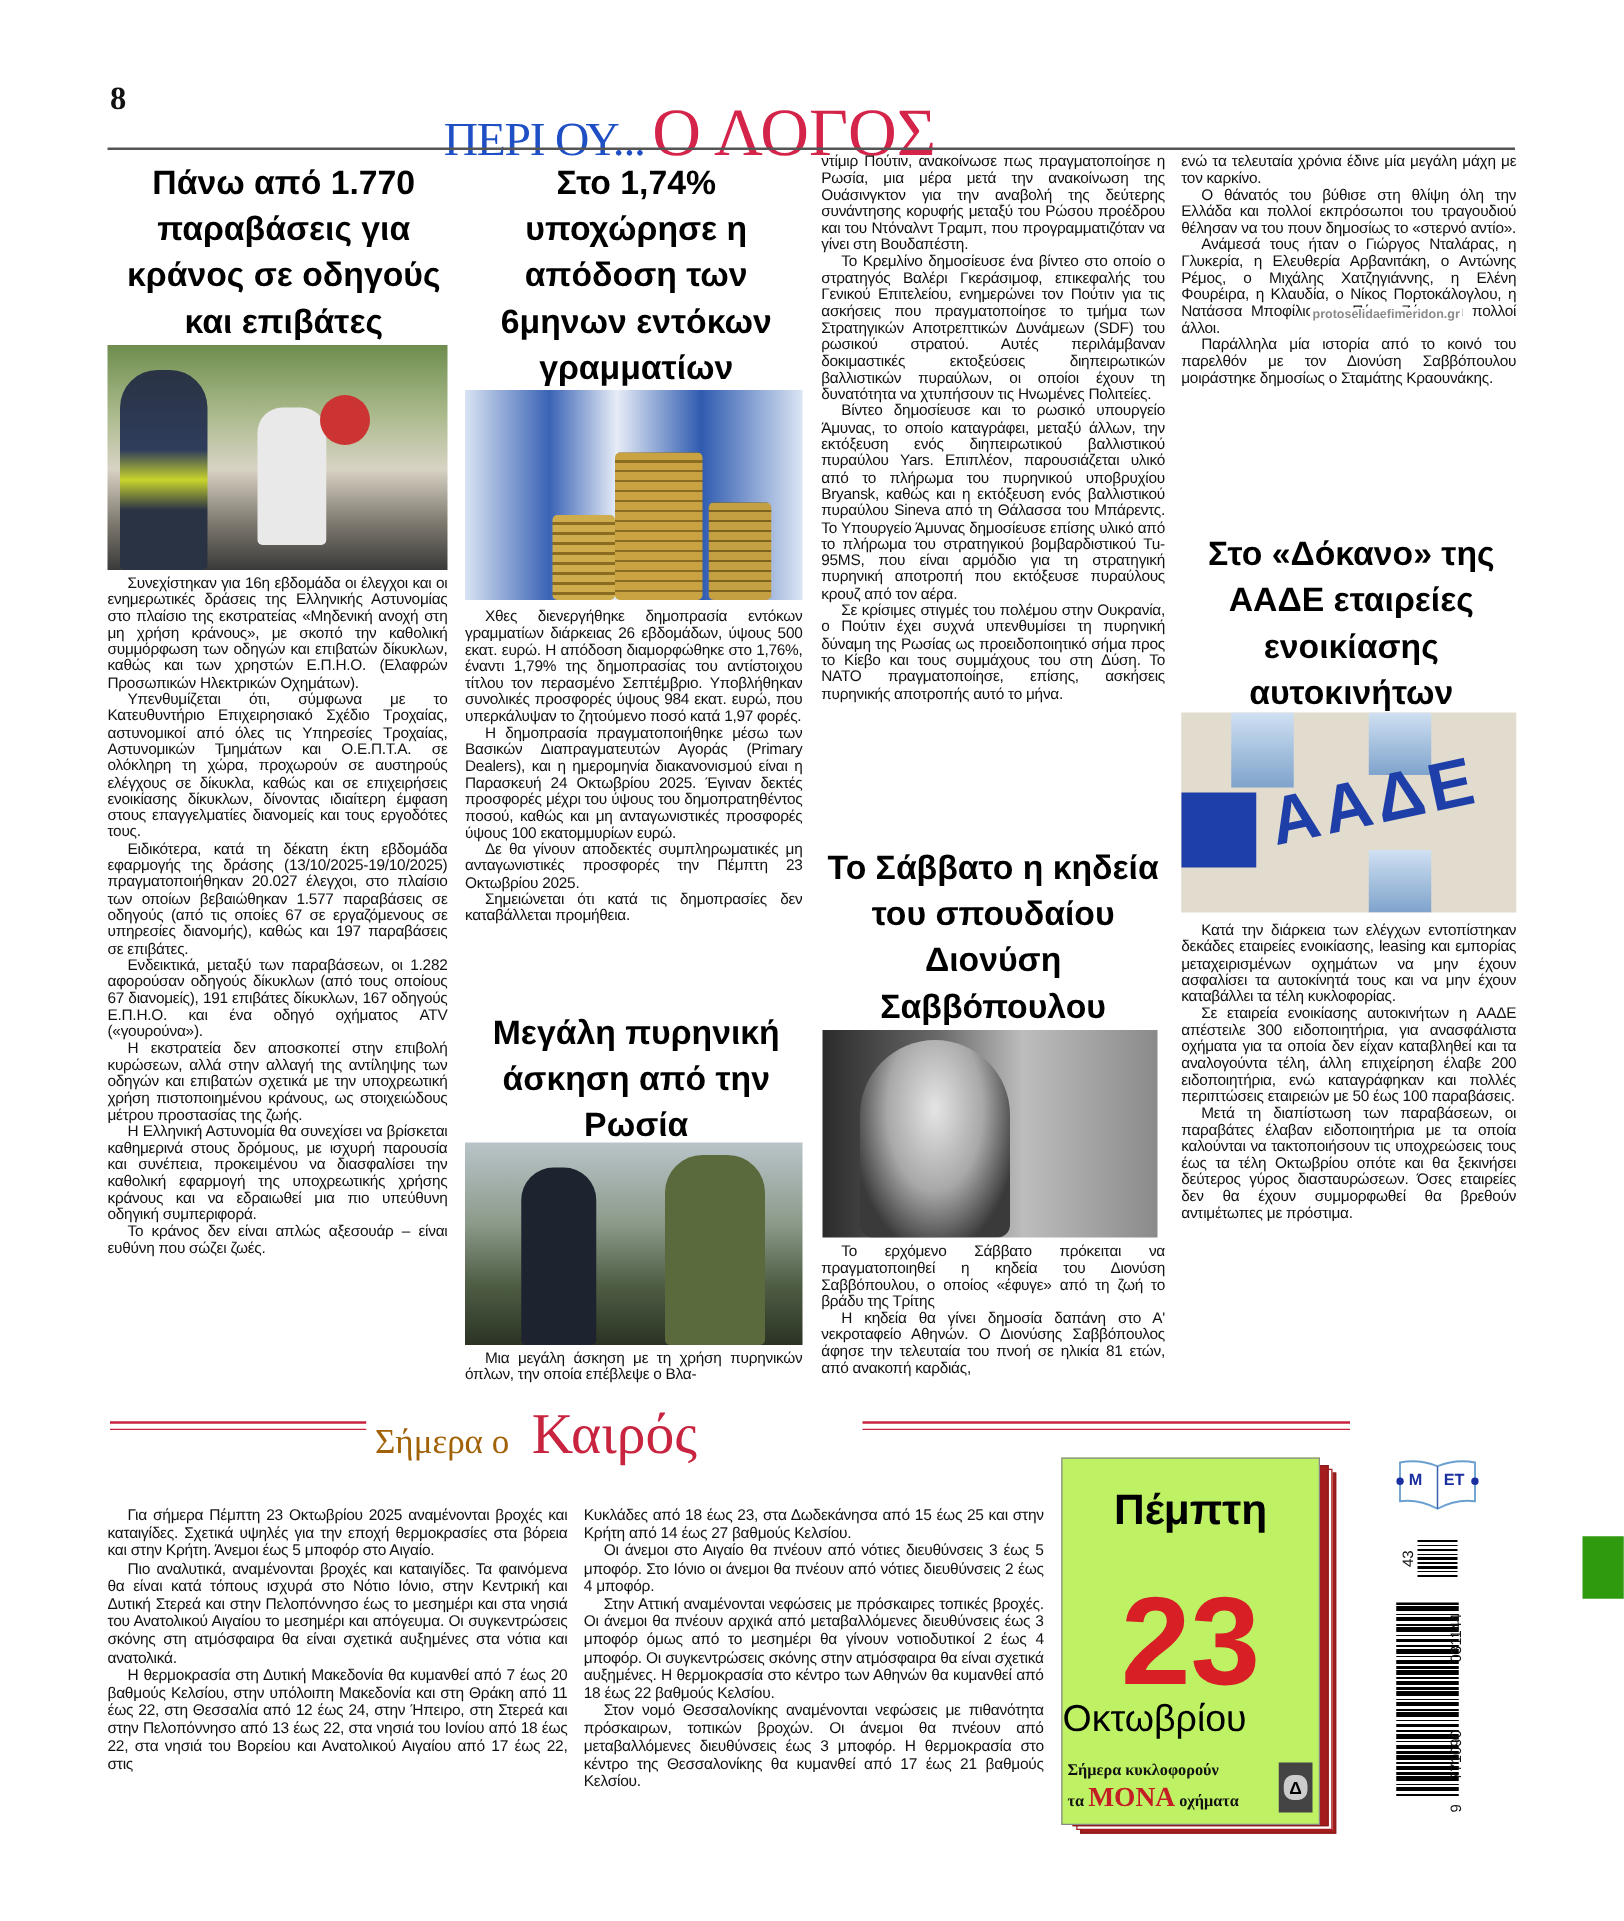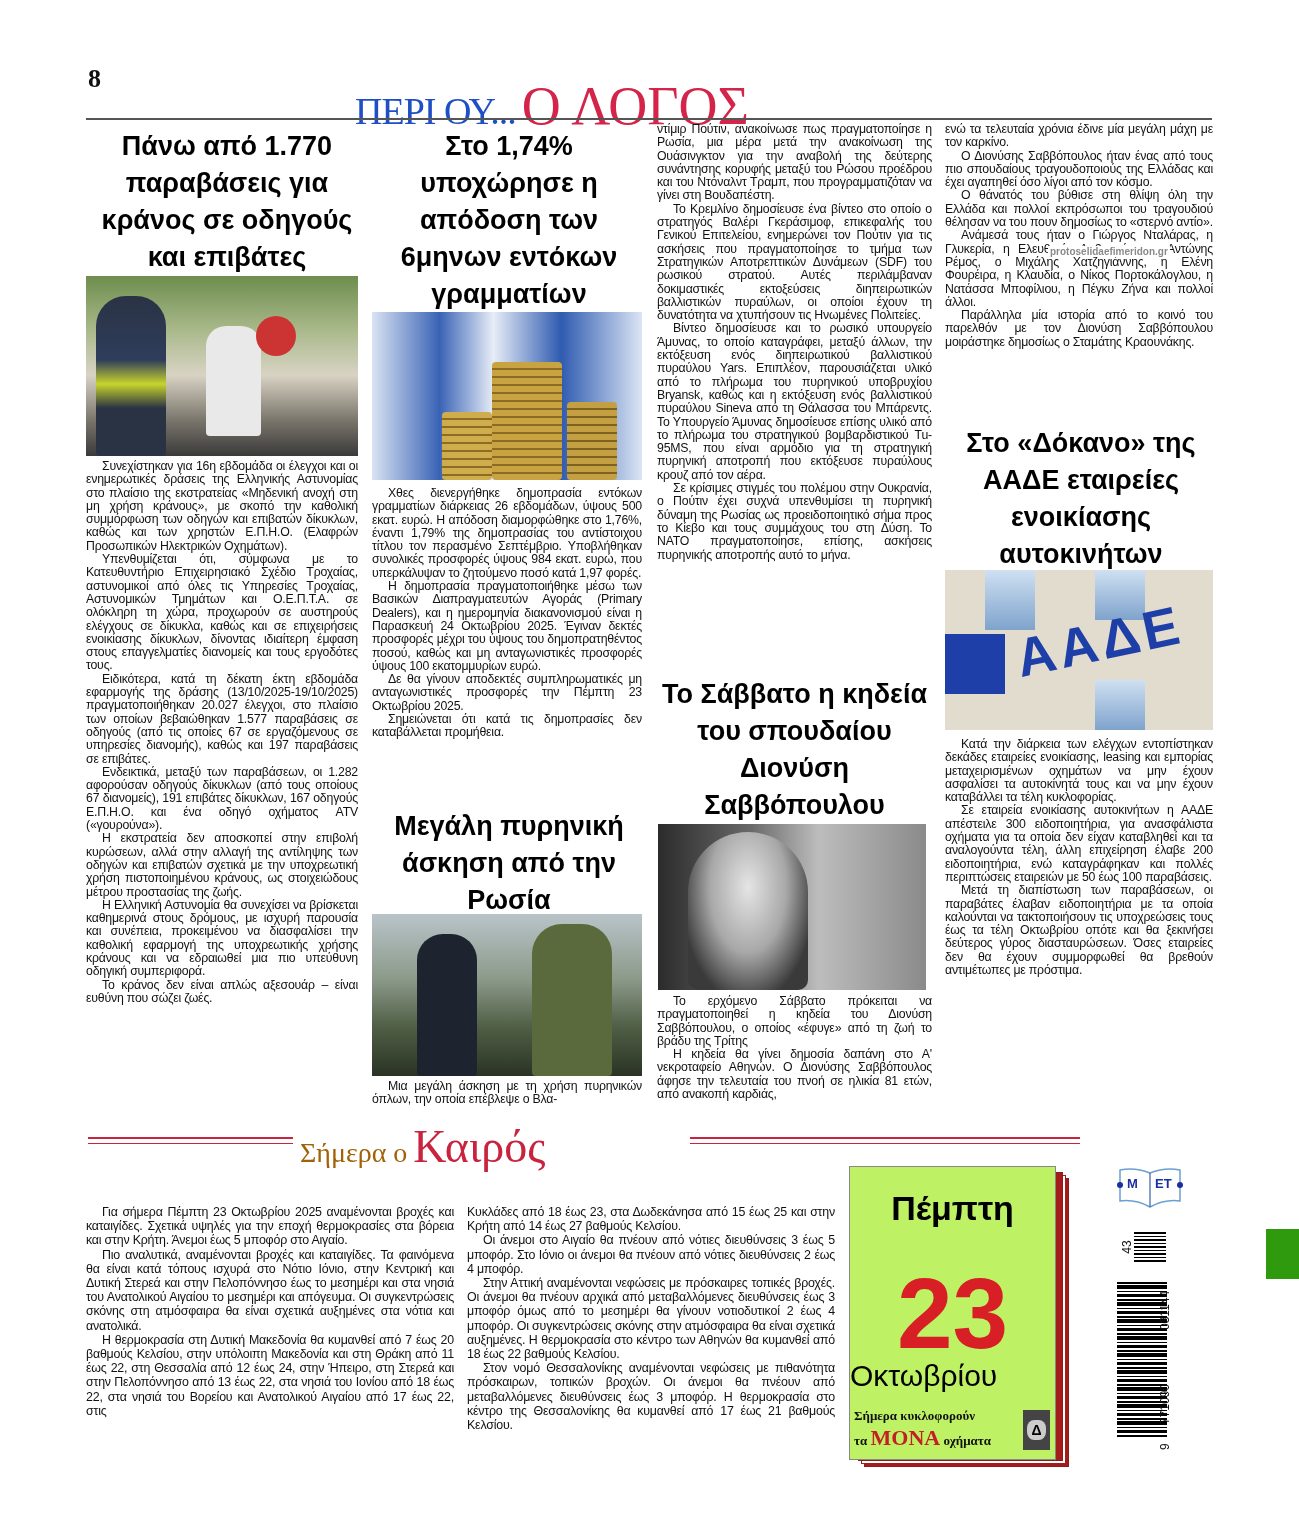--- a/index.html
+++ b/index.html
@@ -9,21 +9,21 @@
   .masthead { left:355px; top:62px; width:600px; white-space:nowrap;margin-top:13px; }
   .mast-small { font-family:"Liberation Serif", serif; color:#1f4fc4; font-size:38px; letter-spacing:-1px; }
   .mast-big { font-family:"Liberation Serif", serif; color:#d4244a; font-size:54px; margin-left:6px; }
   .rule-top { left:86px; top:118px; width:1126px; height:2px; background:#555; }
   .head { font-weight:bold; text-align:center; font-size:27px; line-height:37px; color:#000; }
   .body { font-size:12.3px; line-height:13.3px; text-align:justify; letter-spacing:-0.2px; }
   .body p { margin:0; text-indent:16px; }
   .img { overflow:hidden; }
   .weather-head { left:300px; top:1120px; white-space:nowrap; }
   .w-small { font-family:"Liberation Serif", serif; color:#a16207; font-size:28px; }
-  .w-big { font-family:"Liberation Serif", serif; color:#c8243f; font-size:46px; margin-left:6px; }
+  .w-big { font-family:"Liberation Serif", serif; color:#c8243f; font-size:46px; margin-left:18px; }
   .wline { height:2px; background:#c8243f; }
   .wline2 { height:1px; background:#c8243f; }
   .cal-back { border:1px solid #8b1c1c; background:#a51c1c; }
   .cal-front { background:#bef264; border:1px solid #888; }
   .cal-day { font-weight:bold; font-size:34px; text-align:center; color:#000; }
   .cal-num { font-weight:bold; font-size:100px; text-align:center; color:#d81f26; line-height:100px; }
   .cal-month { font-size:30px; color:#000; }
   .cal-note { font-family:"Liberation Serif", serif; font-weight:bold; font-size:13px; line-height:22px; color:#111; }
   .cal-note .mona { color:#c41f25; font-size:22px; }
   .green-tab { left:1266px; top:1229px; width:33px; height:50px; background:#2f9a0e; }
@@ -88,21 +88,20 @@
 <div class="abs img" style="left:658px;top:824px;width:268px;height:166px;background:linear-gradient(90deg,#2b2b2b 0%,#6a6a6a 35%,#bdbdbd 60%,#8a8a8a 100%);">
   <div class="abs" style="left:30px;top:8px;width:120px;height:158px;background:radial-gradient(ellipse at 50% 35%,#e5e5e5 0%,#a8a8a8 45%,#3a3a3a 80%);border-radius:60px 60px 10px 10px;"></div>
 </div>
 <div class="abs body" style="left:657px;top:995px;width:275px;">
   <p>Το ερχόμενο Σάββατο πρόκειται να πραγματοποιηθεί η κηδεία του Διονύση Σαββόπουλου, ο οποίος «έφυγε» από τη ζωή το βράδυ της Τρίτης</p>
   <p>Η κηδεία θα γίνει δημοσία δαπάνη στο Α' νεκροταφείο Αθηνών. Ο Διονύσης Σαββόπουλος άφησε την τελευταία του πνοή σε ηλικία 81 ετών, από ανακοπή καρδιάς,</p>
 </div>
 
 <div class="abs body" style="left:945px;top:123px;width:268px;">
   <p style="text-indent:0">ενώ τα τελευταία χρόνια έδινε μία μεγάλη μάχη με τον καρκίνο.</p>
-  <p>Ο Διονύσης Σαββόπουλος ήταν ένας από τους πιο σπουδαίους τραγουδοποιούς της Ελλάδας και έχει αγαπηθεί όσο λίγοι από τον κόσμο.</p>
   <p>Ο θάνατός του βύθισε στη θλίψη όλη την Ελλάδα και πολλοί εκπρόσωποι του τραγουδιού θέλησαν να του πουν δημοσίως το «στερνό αντίο».</p>
   <p>Ανάμεσά τους ήταν ο Γιώργος Νταλάρας, η Γλυκερία, η Ελευθερία Αρβανιτάκη, ο Αντώνης Ρέμος, ο Μιχάλης Χατζηγιάννης, η Ελένη Φουρέιρα, η Κλαυδία, ο Νίκος Πορτοκάλογλου, η Νατάσσα Μποφίλιου, η Πέγκυ Ζήνα και πολλοί άλλοι.</p>
   <p>Παράλληλα μία ιστορία από το κοινό του παρελθόν με τον Διονύση Σαββόπουλου μοιράστηκε δημοσίως ο Σταμάτης Κραουνάκης.</p>
 </div>
 <div class="abs watermark">protoselidaefimeridon.gr</div>
 
 <div class="abs head" style="left:940px;top:425px;width:282px;">Στο «Δόκανο» της ΑΑΔΕ εταιρείες ενοικίασης αυτοκινήτων</div>
 <div class="abs img" style="left:945px;top:570px;width:268px;height:160px;background:#e2dccf;">
   <div class="abs" style="left:40px;top:0;width:50px;height:60px;background:linear-gradient(180deg,#cfe0f2,#7fa3cc);"></div>
   <div class="abs" style="left:150px;top:0;width:50px;height:50px;background:linear-gradient(180deg,#cfe0f2,#7fa3cc);"></div>

